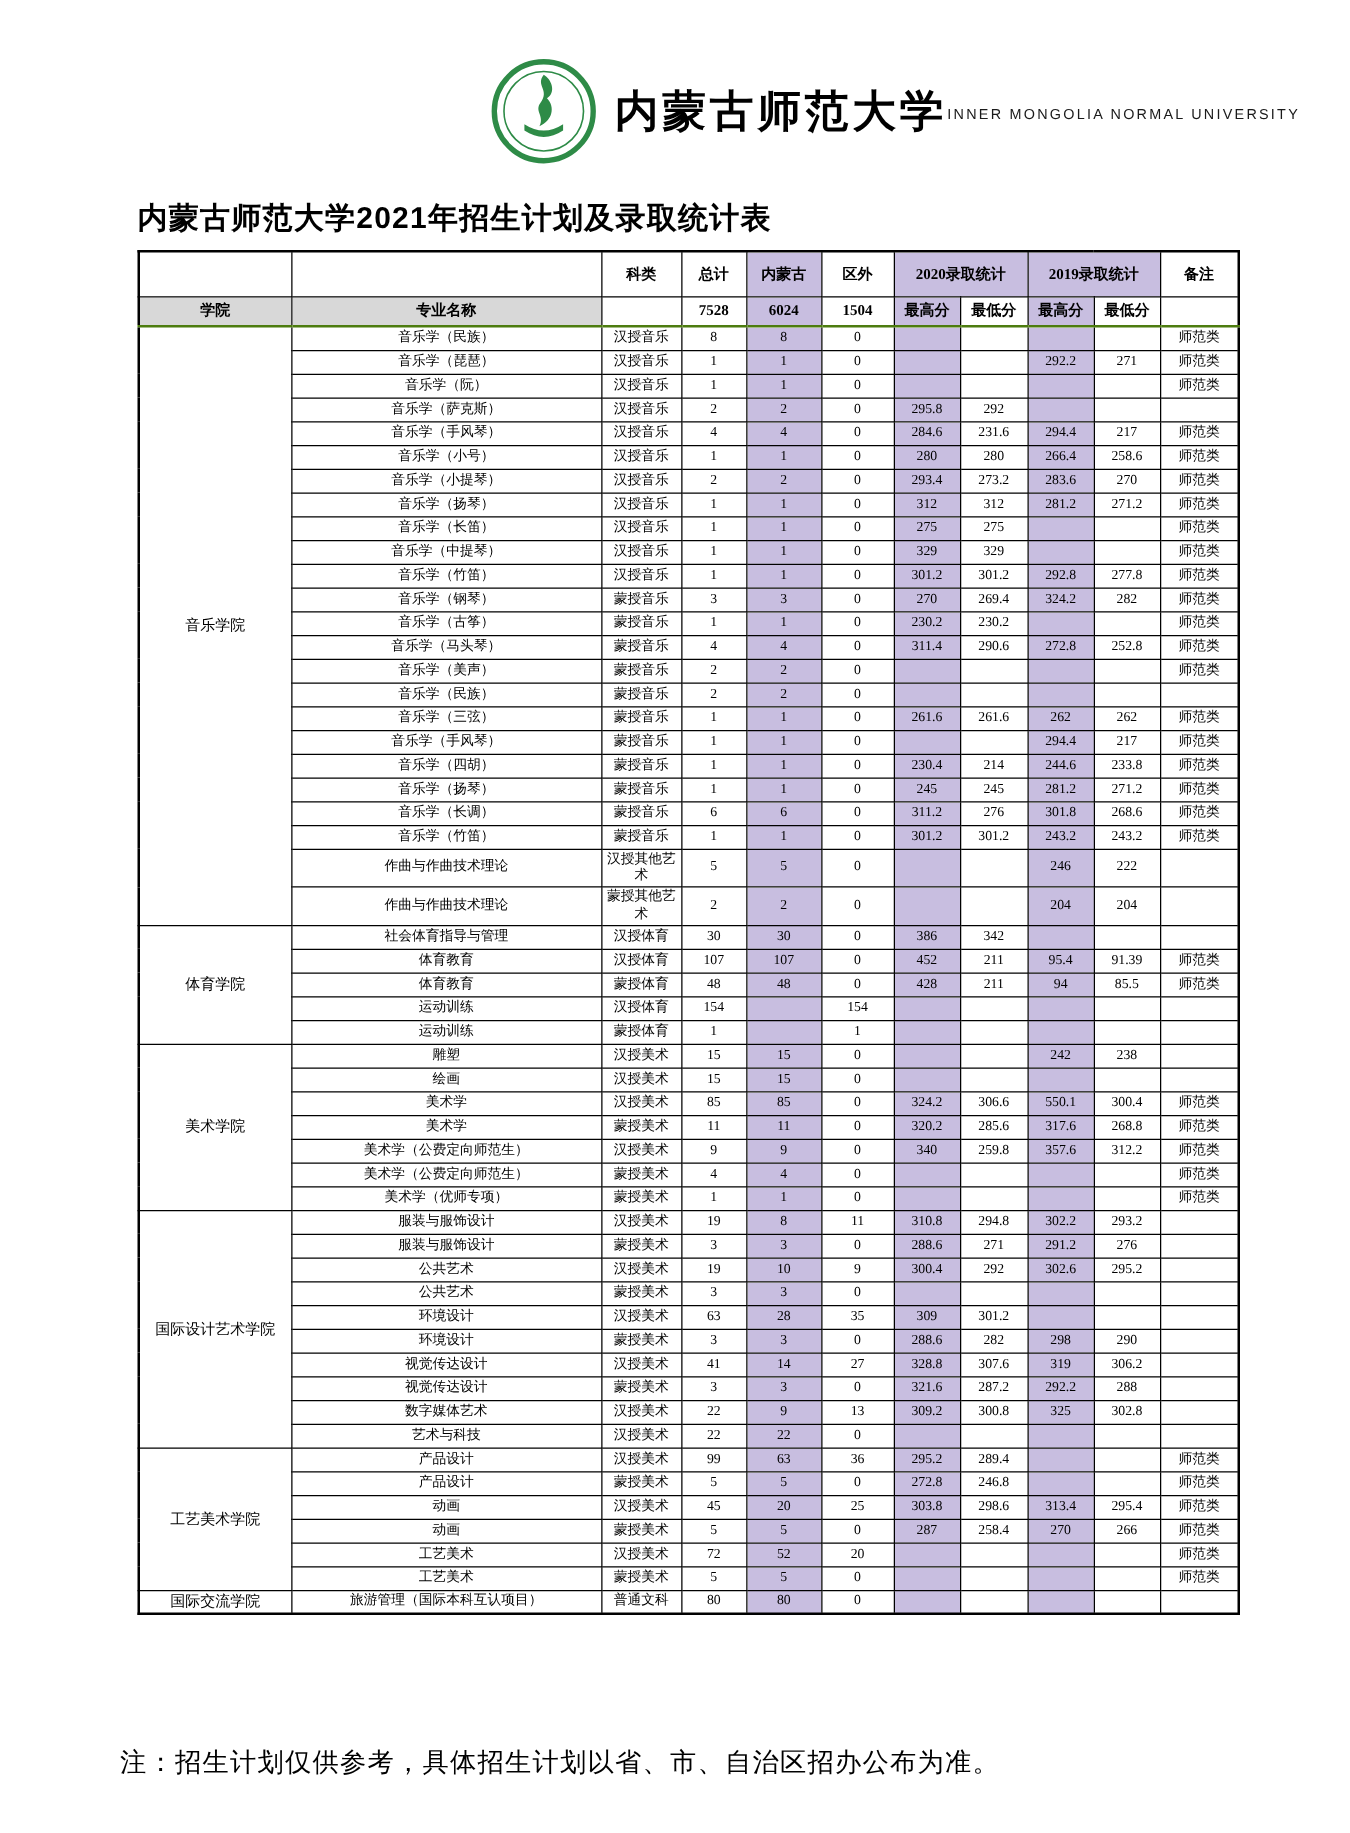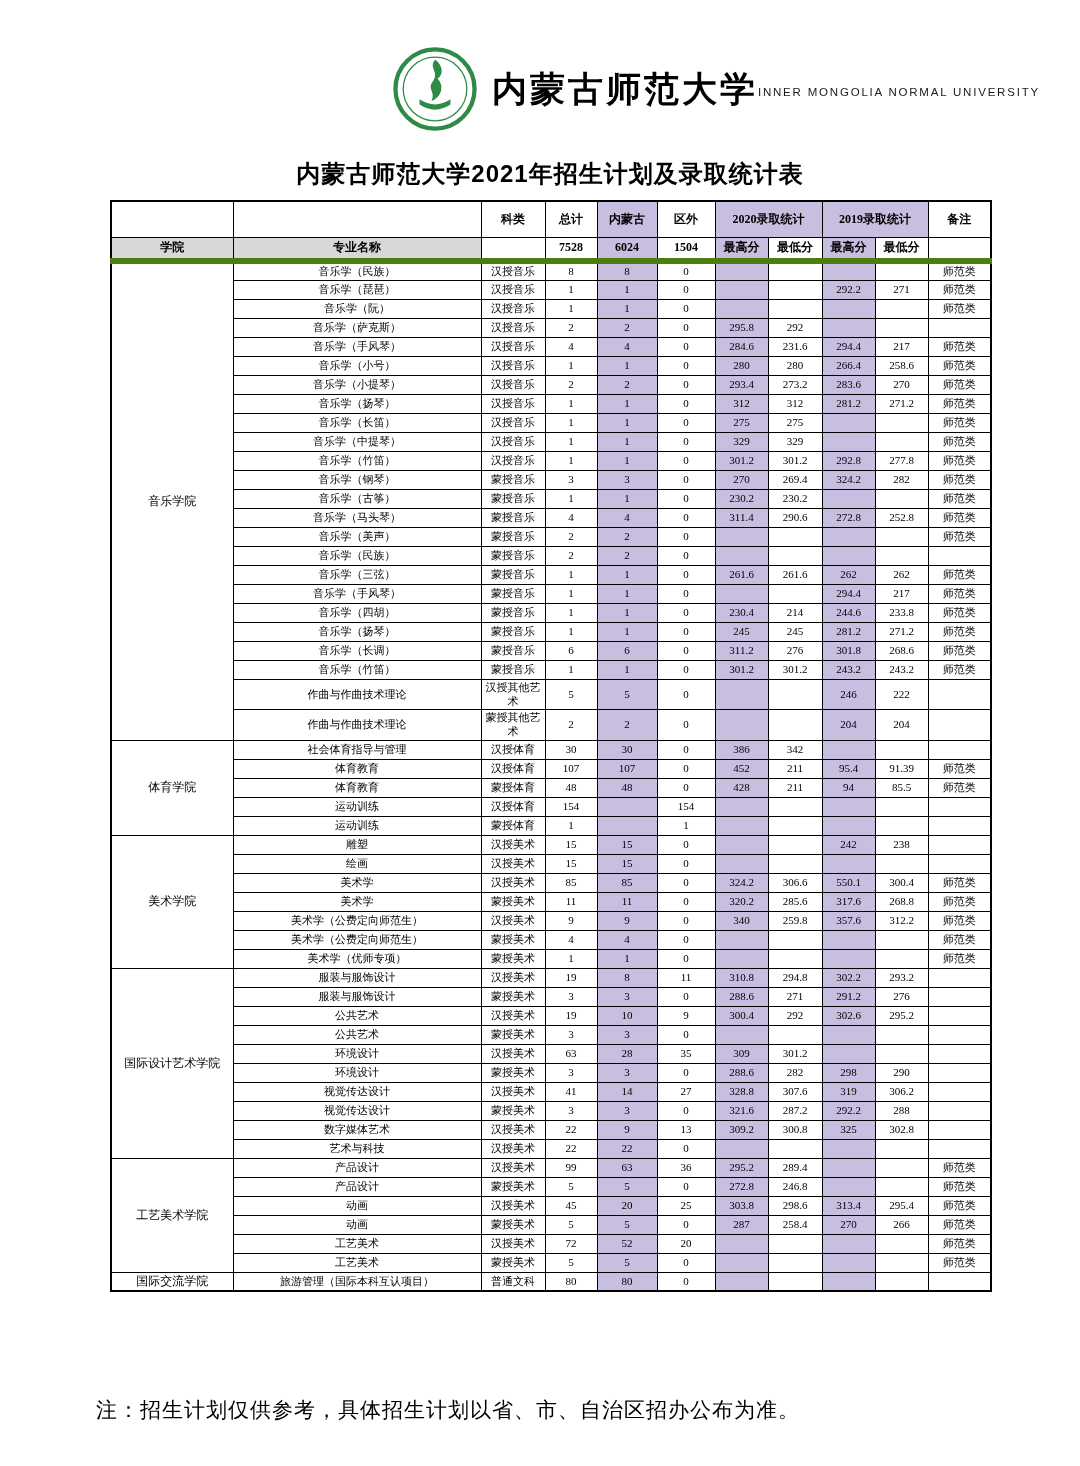--- a/index.html
+++ b/index.html
@@ -32,21 +32,20 @@
   .brand-en {
     margin-top: 5px; font-size: 11.5px; letter-spacing: 1.8px;
     color: #1a1a1a;
     font-family: "Liberation Sans", "DejaVu Sans", sans-serif;
     white-space: nowrap;
   }
 
   
   .doc-title {
     position: absolute; top: 158px; left: 110px; width: 880px;
-    text-align: center;
     font-size: 24px; font-weight: bold;
     font-family: "Liberation Sans", "DejaVu Sans", sans-serif;
     letter-spacing: 1px;
   }
 
   
   table.stats {
     position: absolute; top: 200px; left: 110px; width: 880px;
     border-collapse: collapse; table-layout: fixed;
     border: 2px solid #000;
@@ -54,21 +53,21 @@
   .stats th, .stats td {
     border: 1px solid #000;
     text-align: center; vertical-align: middle;
     font-size: 11px; line-height: 1.25;
     padding: 1px 2px;
     overflow: hidden;
     word-break: break-all;
   }
   .stats thead th { font-weight: bold; font-size: 12px; }
   .stats thead tr.h1 th { height: 36px; }
-  .stats thead tr.h2 th { height: 24px; border-bottom: 6px solid #4d7c0f; }
+  .stats thead tr.h2 th { height: 24px; border-bottom: 2px solid #4d7c0f; }
   .stats tbody td { height: 19px; }
   .stats td.college { font-size: 12px; }
   .purple { background: var(--purple); }
   .gray { background: var(--gray); }
 
   
   .footnote {
     position: absolute; top: 1396px; left: 0; width: 896px;
     text-align: center;
     font-size: 21px; letter-spacing: 1px;

